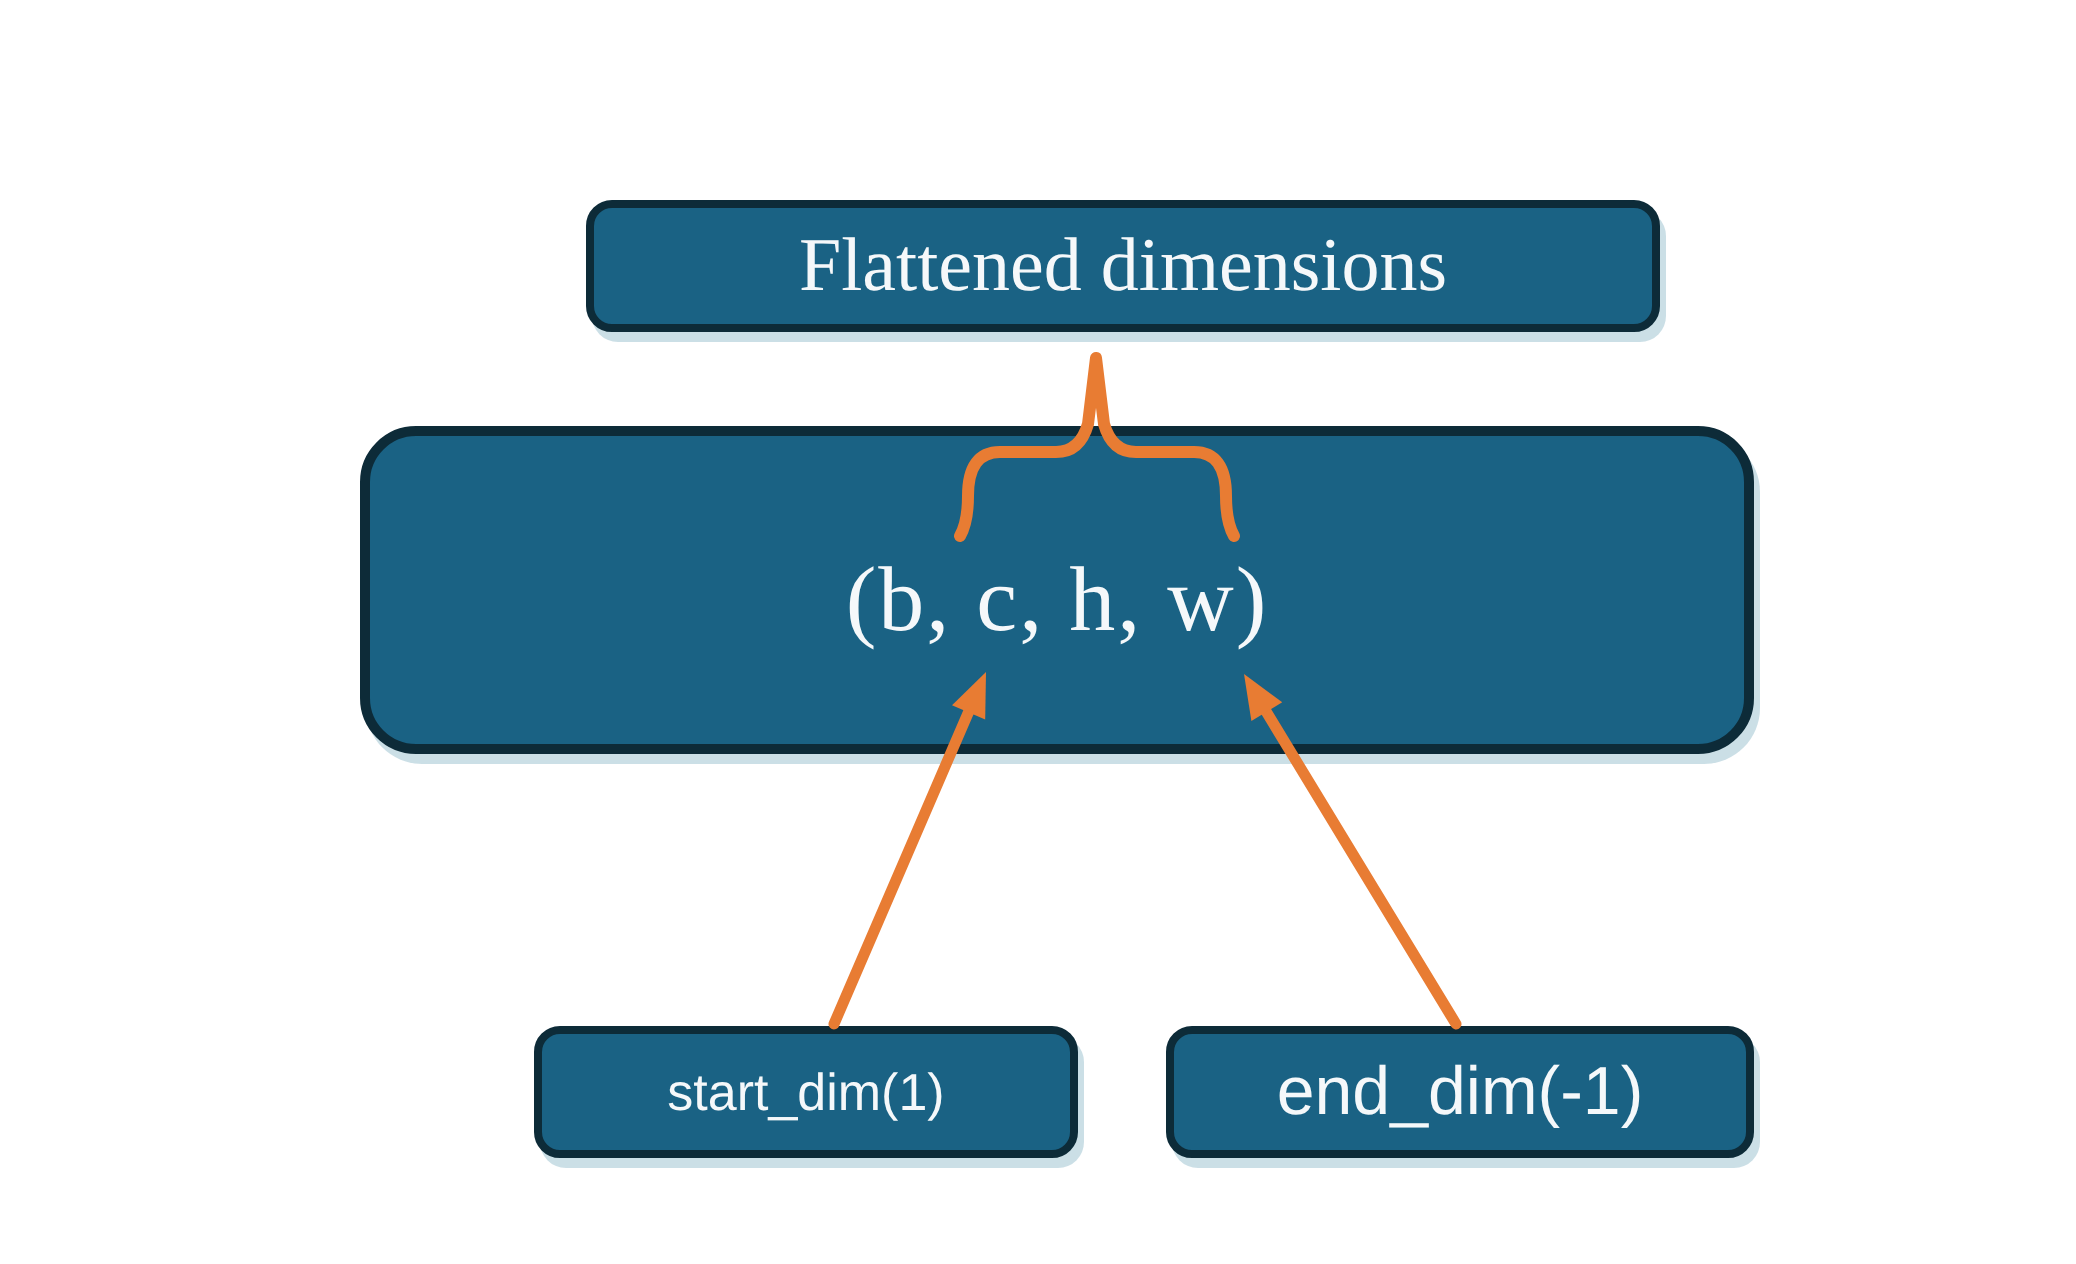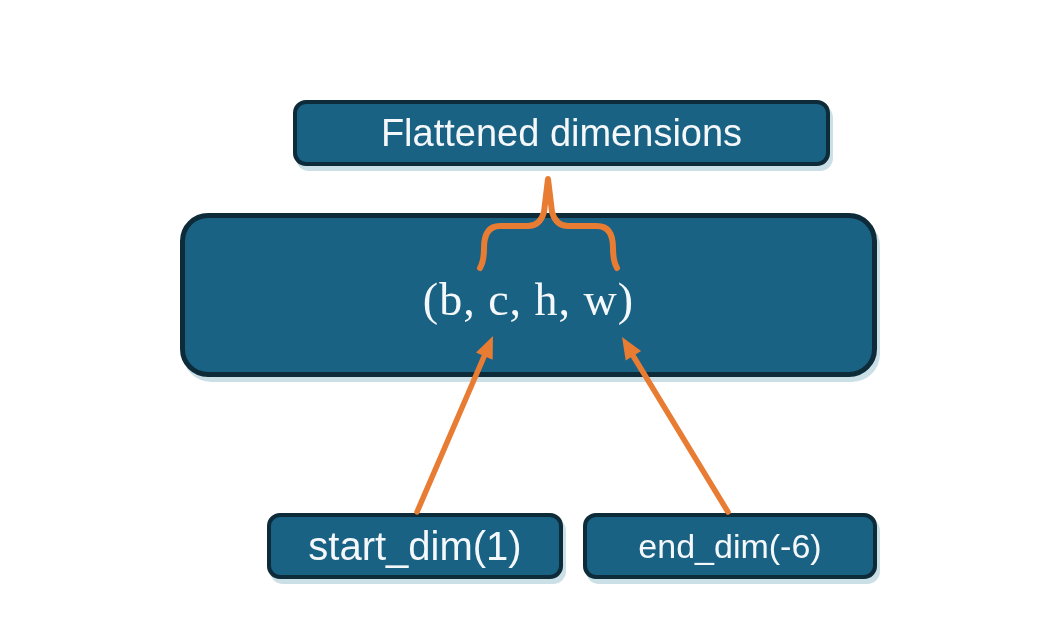--- a/index.html
+++ b/index.html
@@ -29,39 +29,40 @@
     align-items: center;
     justify-content: center;
     box-shadow: 3px 5px 0 rgba(140, 185, 200, 0.45);
     white-space: nowrap;
   }
   .title-box {
     left: 293px; top: 100px;
     width: 537px; height: 66px;
     border-radius: 13px;
     font-size: 38px;
+    font-family: Liberation Serif, serif;
   }
   .tensor-box {
     left: 180px; top: 213px;
     width: 697px; height: 164px;
     border-width: 5px;
     border-radius: 28px;
     font-size: 46px;
     letter-spacing: 1px;
     font-family: Liberation Serif, serif;
   }
   .tensor-box .label {
     position: relative;
     top: 4px;
   }
   .start-box {
     left: 267px; top: 513px;
-    width: 296px; height: 66px;
+    width: 272px; height: 66px;
     border-radius: 13px;
-    font-size: 40px;
+    font-size: 26px;
     text-align: center;
   }
   .end-box {
     left: 583px; top: 513px;
     width: 294px; height: 66px;
     border-radius: 13px;
     font-size: 34px;
   }
   .overlay {
     position: absolute;
@@ -82,21 +83,21 @@
 
   <div class="node tensor-box">
     <span class="label">(b, c, h, w)</span>
   </div>
 
   <div class="node start-box">
     <span class="label">start_dim(1)</span>
   </div>
 
   <div class="node end-box">
-    <span class="label">end_dim(-6)</span>
+    <span class="label">end_dim(-1)</span>
   </div>
 
   <svg class="overlay" viewBox="0 0 1038 632">
     <path d="M 480 268
              Q 484 261 484 248
              Q 484 226 500 226
              L 528 226
              Q 540 226 544 212
              L 548 179
              L 552 212

